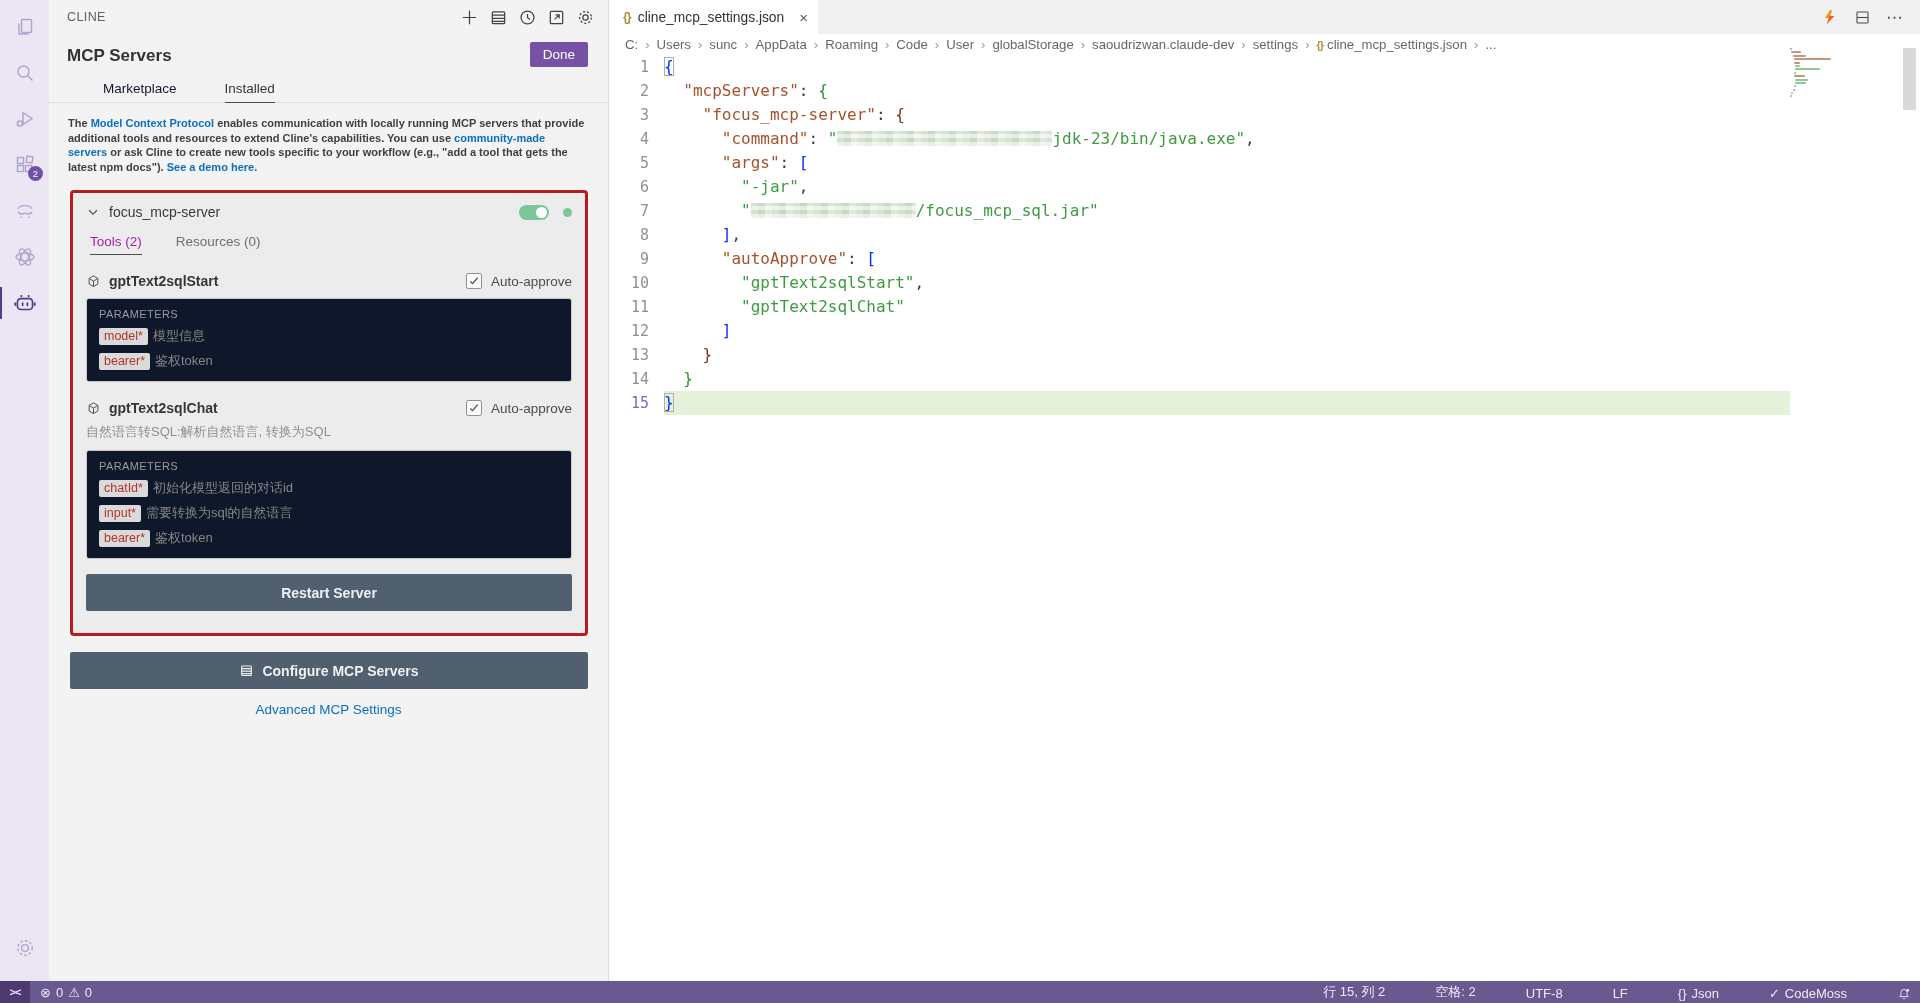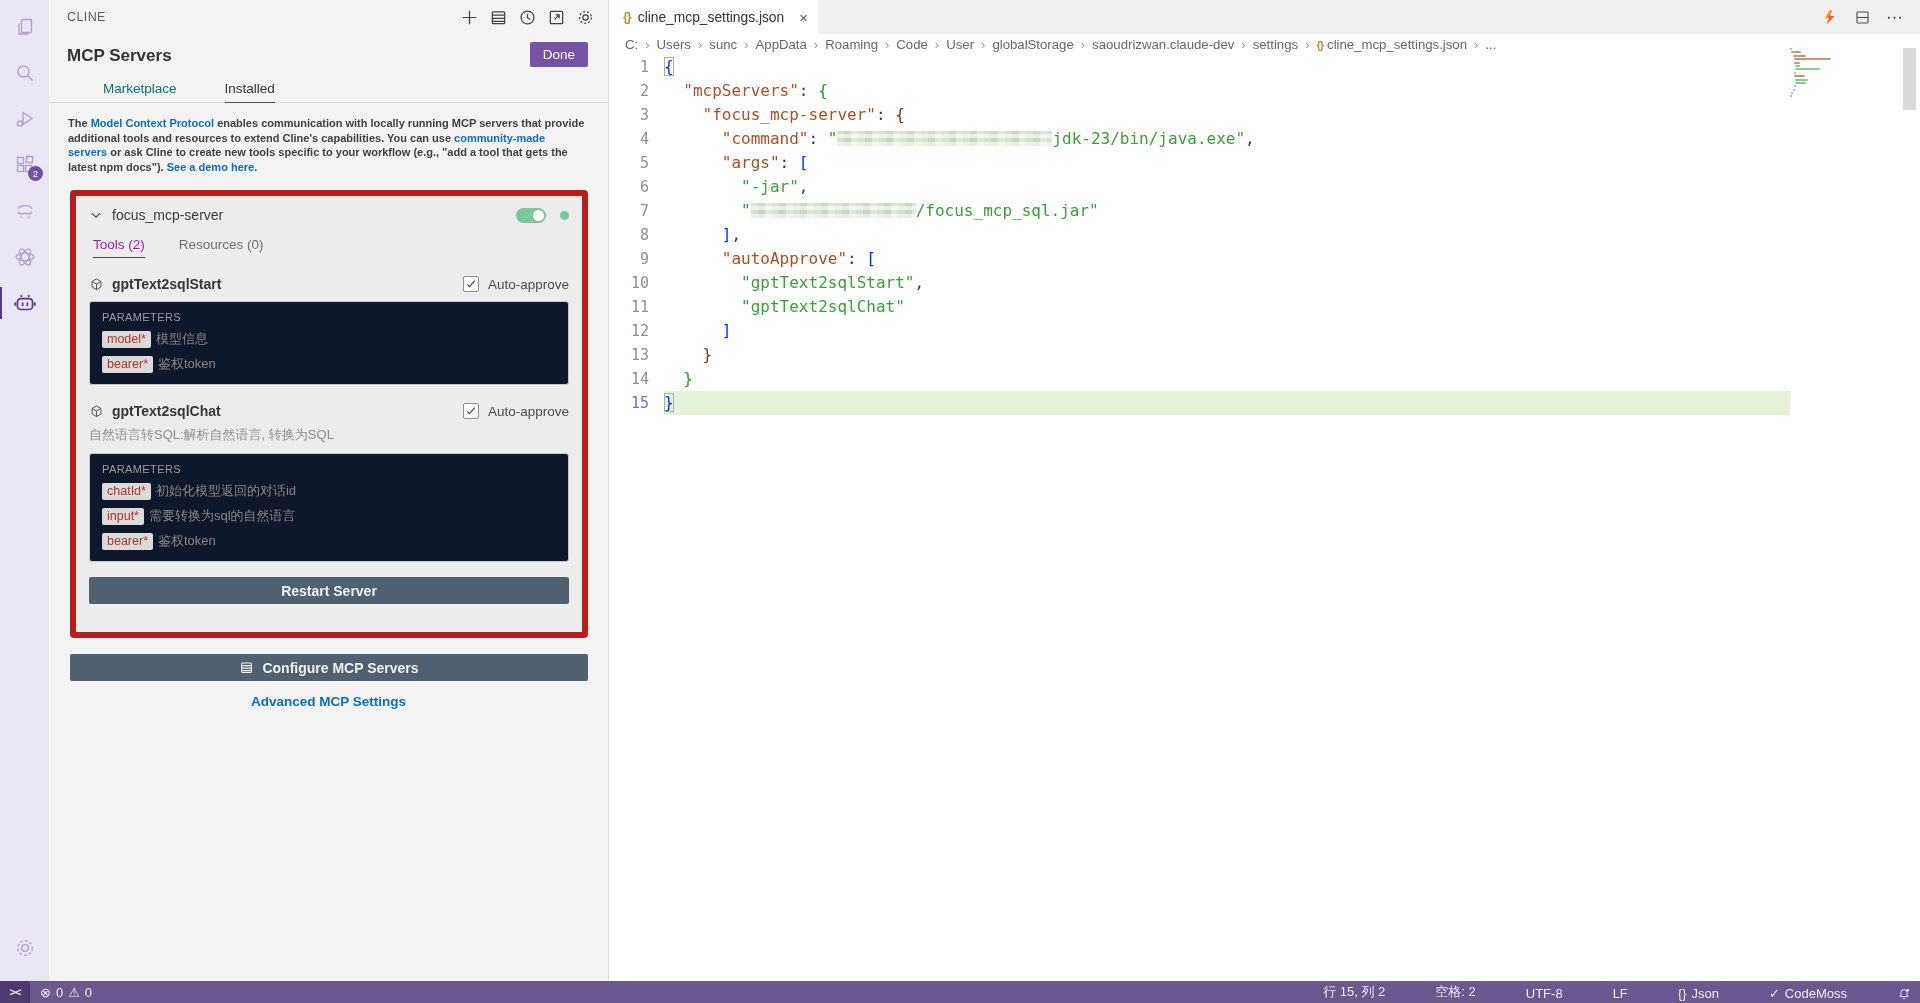--- a/index.html
+++ b/index.html
@@ -20,27 +20,27 @@
   .sb-head { height:34px; display:flex; align-items:center; padding:0 12px 0 18px; }
   .sb-title { flex:1; font-size:12.5px; color:#5f5f5f; letter-spacing:.4px; }
   .sb-tools { display:flex; align-items:center; gap:7px; color:#424242; }
   .sb-tools .tbtn { width:22px; height:22px; display:flex; align-items:center; justify-content:center; cursor:pointer; }
 
   .mcp-head { display:flex; align-items:flex-start; padding:8px 20px 0 18px; }
   .mcp-title { font-size:17px; font-weight:bold; color:#333; flex:1; padding-top:4px; }
   .done-btn { background:#7552a3; color:#fff; font-size:13.5px; padding:5px 13px; border-radius:2px; cursor:pointer; }
 
   .sb-tabs { display:flex; gap:48px; padding:14px 0 0 54px; border-bottom:1px solid #dcdcdc; }
-  .sb-tab { font-size:13.5px; color:#0f766e; padding-bottom:6px; cursor:pointer; }
+  .sb-tab { font-size:13.5px; color:#0f172a; padding-bottom:6px; cursor:pointer; }
   .sb-tab.active { color:#333; border-bottom:1px solid #4d4d4d; margin-bottom:-1px; }
 
   .sb-desc { margin:13px 22px 0 19px; font-size:11px; line-height:1.32; color:#3f3f3f;font-weight:bold; }
   .link { color:#0b6fc0; cursor:pointer; text-decoration:none; }
 
-  .server-card { margin:16px 20px 0 21px; background:#ececec; border:6px solid #b91c1c; border-radius:4px; padding:11px 13px 28px 13px; }
+  .server-card { margin:16px 20px 0 21px; background:#ececec; border:3px solid #b91c1c; border-radius:4px; padding:11px 13px 22px 13px; }
   .sc-header { display:flex; align-items:center; gap:9px; color:#3c3c3c; }
   .sc-name { font-size:14px; color:#3a3a3a; }
   .sc-right { margin-left:auto; display:flex; align-items:center; gap:14px; }
   .toggle { width:30px; height:15px; border-radius:8px; background:#7cc79a; position:relative; cursor:pointer; }
   .toggle .knob { position:absolute; right:2px; top:2px; width:11px; height:11px; border-radius:50%; background:#fff; }
   .status-dot { width:9px; height:9px; border-radius:50%; background:#7cc79a; }
 
   .sc-tabs { display:flex; gap:34px; margin:14px 0 0 4px; }
   .sc-tab { font-size:13.5px; color:#6e6e6e; padding-bottom:5px; cursor:pointer; }
   .sc-tab.active { color:#a21caf; border-bottom:1px solid #4d4d4d; }
@@ -52,24 +52,24 @@
   .checkbox { width:16px; height:16px; border:1px solid #919191; border-radius:2px; background:#fcfcfc; display:flex; align-items:center; justify-content:center; cursor:pointer; }
   .aa-label { font-size:13.5px; color:#4d4d4d; }
   .tool-desc { margin-top:7px; font-size:13px; color:#8f8f8f; }
 
   .params { margin-top:9px; border:1px solid #c9c9c9; border-radius:3px; background:#0f172a; padding:9px 12px 11px 12px; }
   .params-label { font-size:11px; color:#9a9a9a; letter-spacing:.4px; }
   .param-row { margin-top:7px; display:flex; align-items:flex-end; gap:5px; }
   .pill { background:#dadada; border-radius:2px; padding:1px 5px 2px 5px; font-size:12.5px; color:#b5352c; white-space:nowrap; }
   .pdesc { font-size:13px; color:#868686; }
 
-  .slate-btn { background:#51606f; color:#eef1f4; border-radius:2px; height:27px; display:flex; align-items:center; justify-content:center; gap:8px; font-size:14px; font-weight:bold; cursor:pointer; }
+  .slate-btn { background:#51606f; color:#eef1f4; border-radius:2px; height:37px; display:flex; align-items:center; justify-content:center; gap:8px; font-size:14px; font-weight:bold; cursor:pointer; }
   .restart-btn { margin-top:15px; }
   .configure-btn { margin:16px 20px 0 21px; }
-  .advanced-link { text-align:center; margin-top:13px; font-size:13.5px;font-weight:bold; }
+  .advanced-link { text-align:center; margin-top:13px; font-size:13.5px; }
 
   
   .editor { position:absolute; left:610px; right:0; top:0; bottom:22px; background:#fff; }
   .tabbar { height:34px; background:#f1f0f0; display:flex; align-items:center; }
   .tab { background:#fff; height:34px; display:flex; align-items:center; gap:7px; padding:0 10px 0 13px; cursor:pointer; }
   .json-ico { color:#b2913c; font-weight:bold; font-size:12.5px; letter-spacing:-1px; }
   .tab-name { font-size:13.8px; color:#333; }
   .tab-close { color:#595959; font-size:15px; margin-left:8px; cursor:pointer; }
   .tab-actions { margin-left:auto; display:flex; align-items:center; gap:15px; padding-right:16px; color:#4d4d4d; }
   .more-dots { font-size:17px; letter-spacing:1px; color:#4d4d4d; cursor:pointer; }

